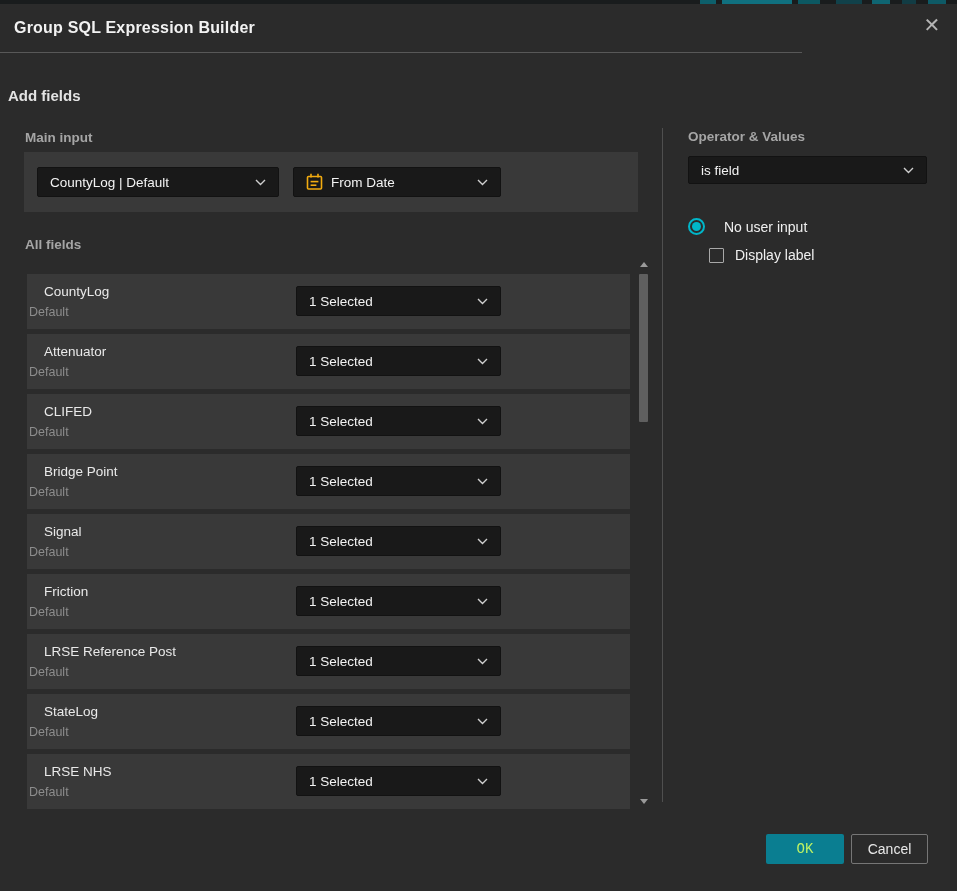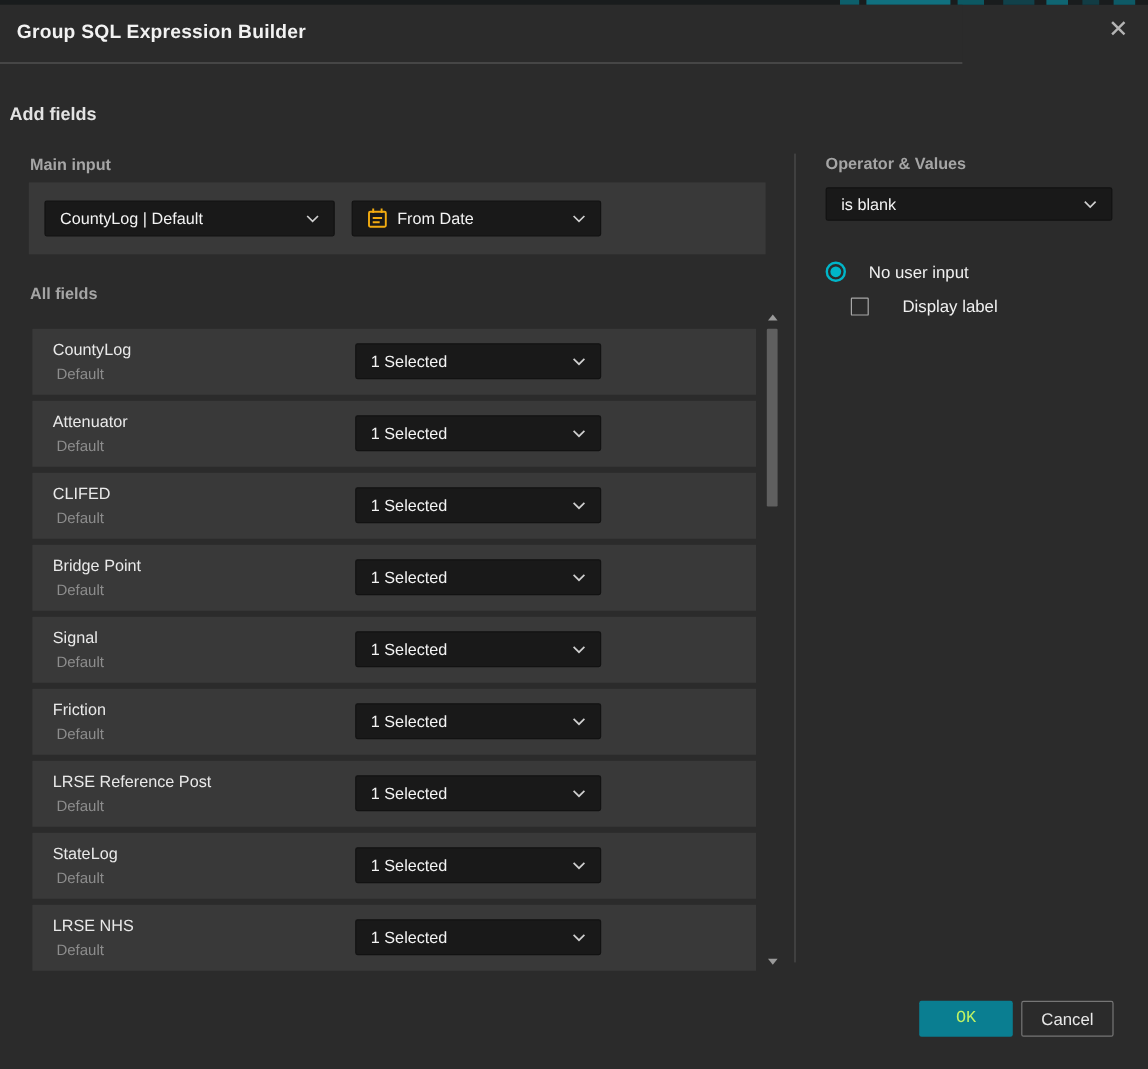--- a/index.html
+++ b/index.html
@@ -52,21 +52,21 @@
   .mainfield-box .sel-layer { width:242px; }
   .mainfield-box .sel-field { width:208px; }
   .cal-icon { flex:none; display:flex; align-items:center; }
 
   
   .field-list { position:absolute; left:27px; top:262px; width:603px;margin-top:12px; }
   .field-row {
     position:relative; height:55px; margin-bottom:5px; background:#393939;
   }
   .field-row .fname { position:absolute; left:17px; top:10px; font-size:13.5px; color:#e9e9e9; }
-  .field-row .fsub  { position:absolute; left:20px; top:31px; font-size:12.5px; color:#8d8d8d; }
+  .field-row .fsub  { position:absolute; left:2px; top:31px; font-size:12.5px; color:#8d8d8d; }
   .field-row .select { position:absolute; left:269px; top:12px; width:205px; }
 
   
   .scrollbar { position:absolute; left:637px; top:256px; width:13px; height:552px; }
   .sb-arrow { position:absolute; left:3px; width:0; height:0; border-left:4px solid transparent; border-right:4px solid transparent; }
   .sb-up   { top:6px; border-bottom:5px solid #9a9a9a; }
   .sb-down { bottom:4px; border-top:5px solid #9a9a9a; }
   .sb-thumb { position:absolute; left:2px; top:18px; width:9px; height:148px; background:#5f5f5f; border-radius:1px; }
 
   
@@ -74,21 +74,21 @@
 
   
   .op-select { position:absolute; left:688px; top:156px; width:239px; height:28px; }
   .radio-row { position:absolute; left:688px; top:218px; display:flex; align-items:center; gap:19px; cursor:pointer; }
   .radio {
     width:17px; height:17px; border-radius:50%; border:2px solid #00b6c9;
     display:flex; align-items:center; justify-content:center; background:#2b2b2b;
   }
   .radio .dot { width:9px; height:9px; border-radius:50%; background:transparent; }
   .radio.checked .dot { background:#00b6c9; }
-  .check-row { position:absolute; left:709px; top:247px; display:flex; align-items:center; gap:28px; cursor:pointer; }
+  .check-row { position:absolute; left:709px; top:247px; display:flex; align-items:center; gap:11px; cursor:pointer; }
   .checkbox { width:15px; height:15px; border:1.5px solid #a8a8a8; border-radius:1px; background:transparent; }
   .opt-label { font-size:14px; color:#f0f0f0; }
 
   
   .btn-ok {
     position:absolute; left:766px; top:834px; width:78px; height:30px;
     background:#0a7e91; color:#bef264; font-size:14px; font-family:Liberation Mono, monospace;
     border:none; border-radius:2px; cursor:pointer;
   }
   .btn-cancel {
@@ -270,21 +270,21 @@
 <div class="scrollbar">
   <div class="sb-arrow sb-up"></div>
   <div class="sb-thumb"></div>
   <div class="sb-arrow sb-down"></div>
 </div>
 
 <div class="v-divider"></div>
 
 <div class="lbl lbl-operator">Operator &amp; Values</div>
 <div class="select op-select">
-  <span class="val">is blank</span>
+  <span class="val">is field</span>
   <span class="chev">
     <svg width="11" height="7" viewBox="0 0 11 7">
         <path d="M1 1l4.5 4.5L10 1" stroke="#cfcfcf" stroke-width="1.4" fill="none"></path>
       </svg>
   </span>
 </div>
 
 <div class="radio-row">
   <span class="radio checked" id="nui-radio">
       <span class="dot"></span>

